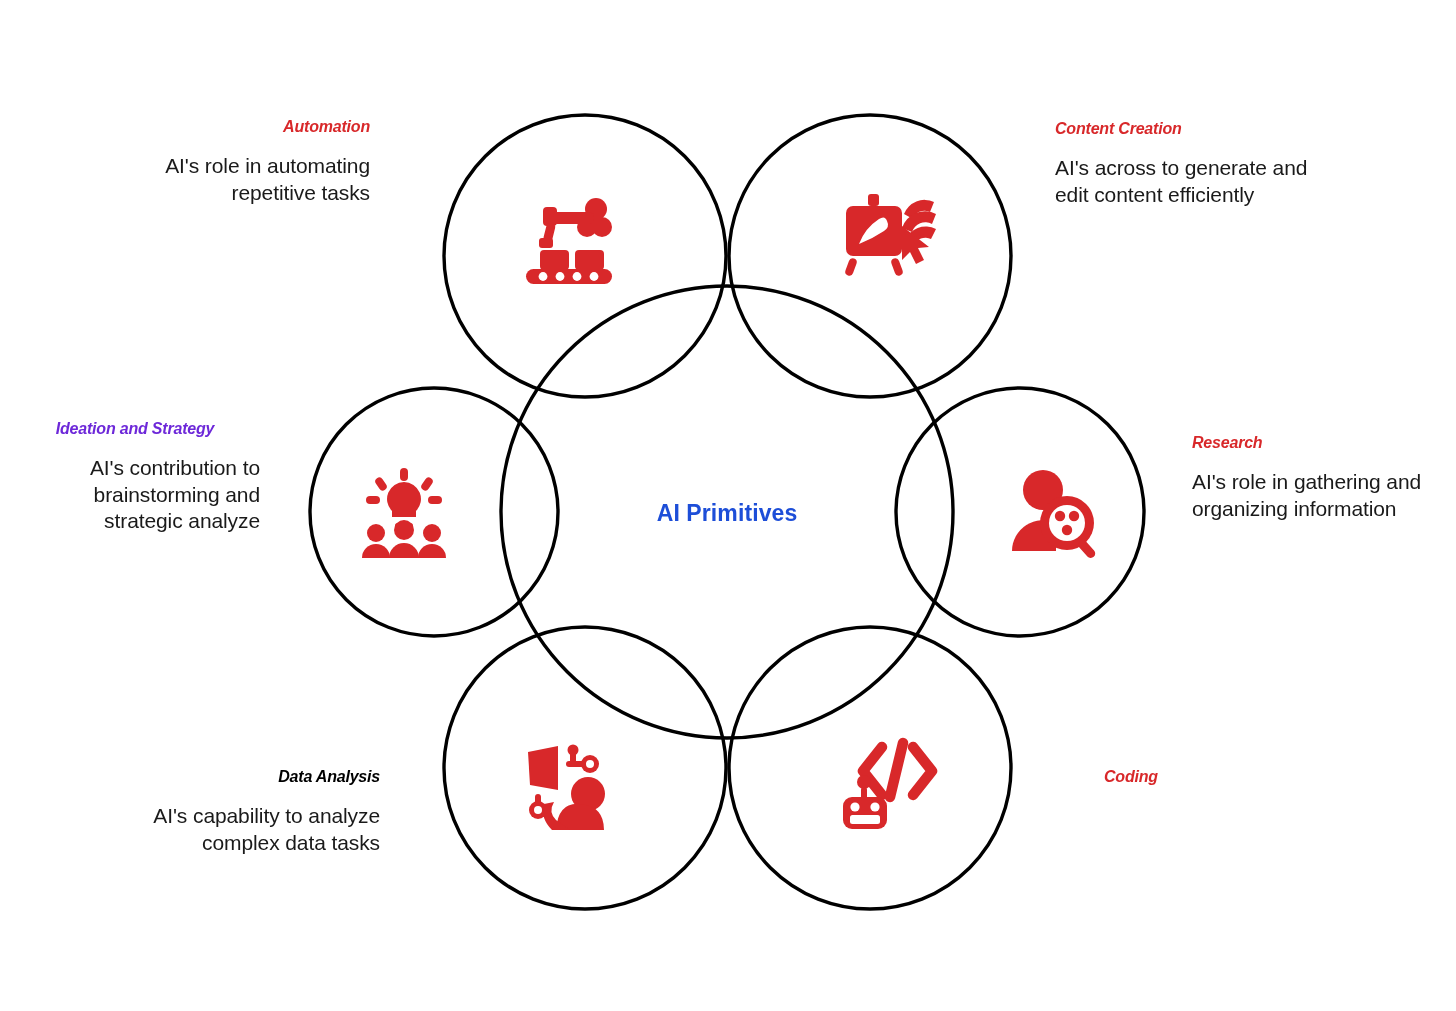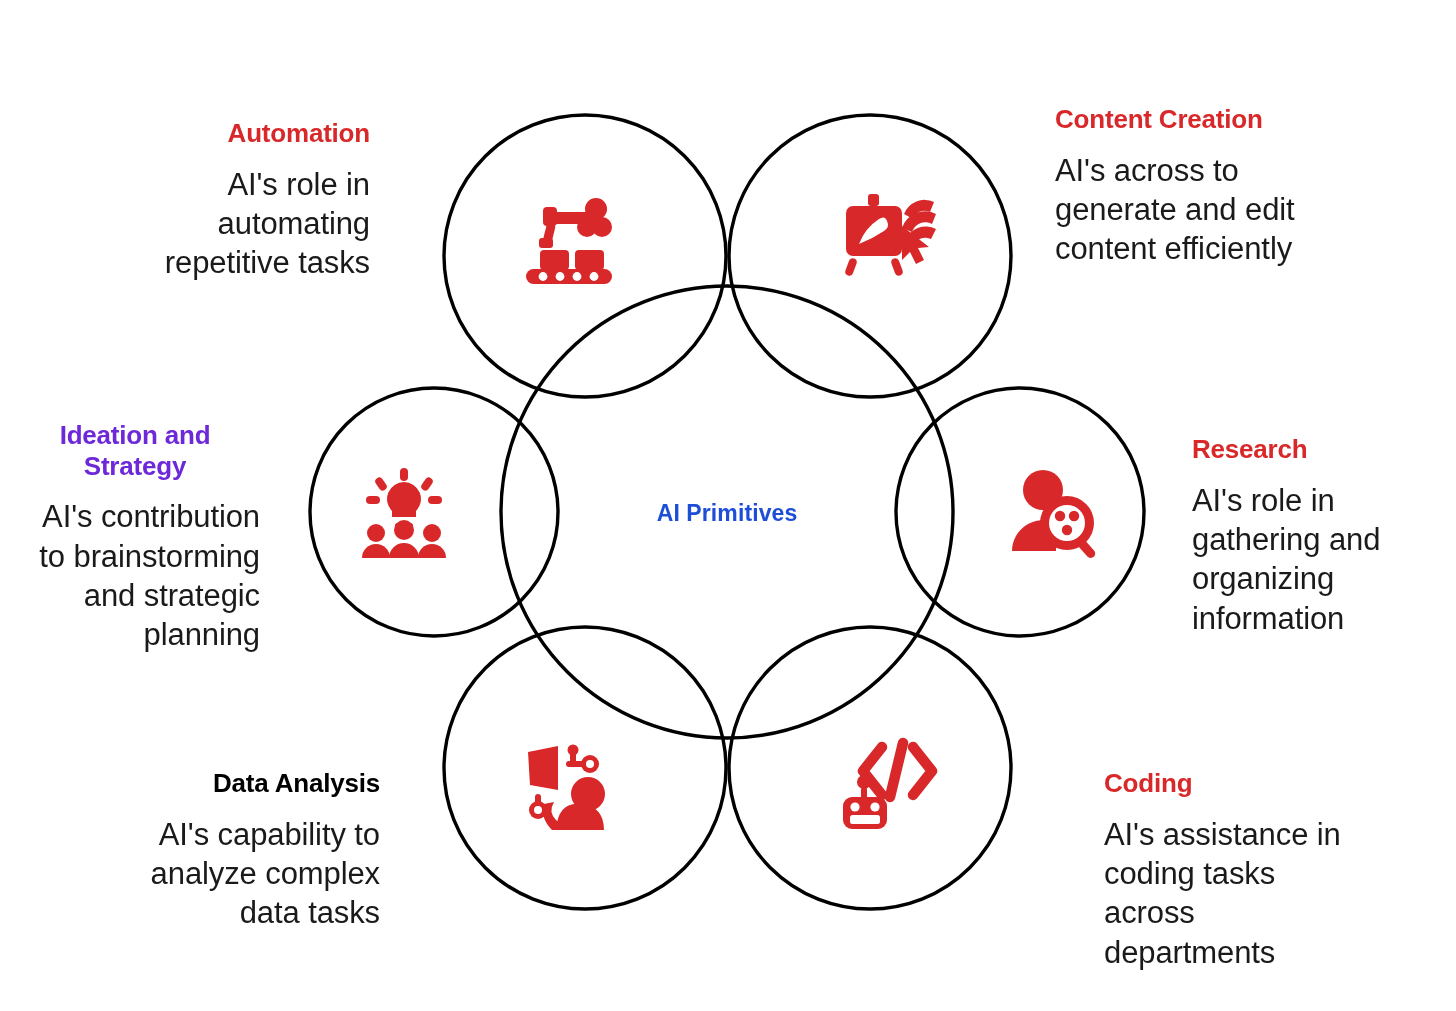--- a/index.html
+++ b/index.html
@@ -27,36 +27,37 @@
   }
   .callout {
     position: absolute;
     width: 270px;
   }
   .callout.left  { text-align: right; }
   .callout.right { text-align: left;  }
   .callout-title {
     color: #d8282a;
     font-weight: bold;
-    font-size: 26px;
+    font-size: 16px;
     line-height: 1.18;
     margin: 0 0 16px 0;
     letter-spacing: -0.2px;
+    font-style: italic;
   }
   .callout.ideation .callout-title { text-align: center; }
   .callout-desc {
     color: #1a1a1a;
-    font-size: 31px;
+    font-size: 21px;
     line-height: 1.27;
     margin: 0;
     letter-spacing: -0.1px;
   }
   
   .c-automation     { left: 100px;  top: 118px; }
-  .c-content        { left: 1055px; top: 104px; }
+  .c-content        { left: 1055px; top: 120px; }
   .c-ideation       { left: 10px;   top: 420px; width: 250px; }
   .c-research       { left: 1192px; top: 434px; }
   .c-data           { left: 110px;  top: 768px; }
   .c-coding         { left: 1104px; top: 768px; }
 
   .icon-wrap {
     position: absolute;
     width: 112px;
     height: 100px;
     transform: translate(-50%, -50%);
@@ -209,31 +210,30 @@
     <p class="callout-desc">AI's role in automating repetitive tasks</p>
   </div>
 
   <div class="callout right c-content">
     <p class="callout-title" style="color: rgb(216, 40, 42);">Content Creation</p>
     <p class="callout-desc">AI's across to generate and edit content efficiently</p>
   </div>
 
   <div class="callout left ideation c-ideation">
     <p class="callout-title" style="color: #6d28d9;">Ideation and Strategy</p>
-    <p class="callout-desc">AI's contribution to brainstorming and strategic planning</p>
+    <p class="callout-desc">AI's contribution to brainstorming and strategic analyze</p>
   </div>
 
   <div class="callout right c-research">
     <p class="callout-title" style="color: rgb(216, 40, 42);">Research</p>
     <p class="callout-desc">AI's role in gathering and organizing information</p>
   </div>
 
   <div class="callout left c-data">
     <p class="callout-title" style="color: #000000;">Data Analysis</p>
     <p class="callout-desc">AI's capability to analyze complex data tasks</p>
   </div>
 
   <div class="callout right c-coding">
     <p class="callout-title" style="color: rgb(216, 40, 42);">Coding</p>
-    <p class="callout-desc">AI's assistance in coding tasks across departments</p>
   </div>
 
 </div>
 
 </body></html>

